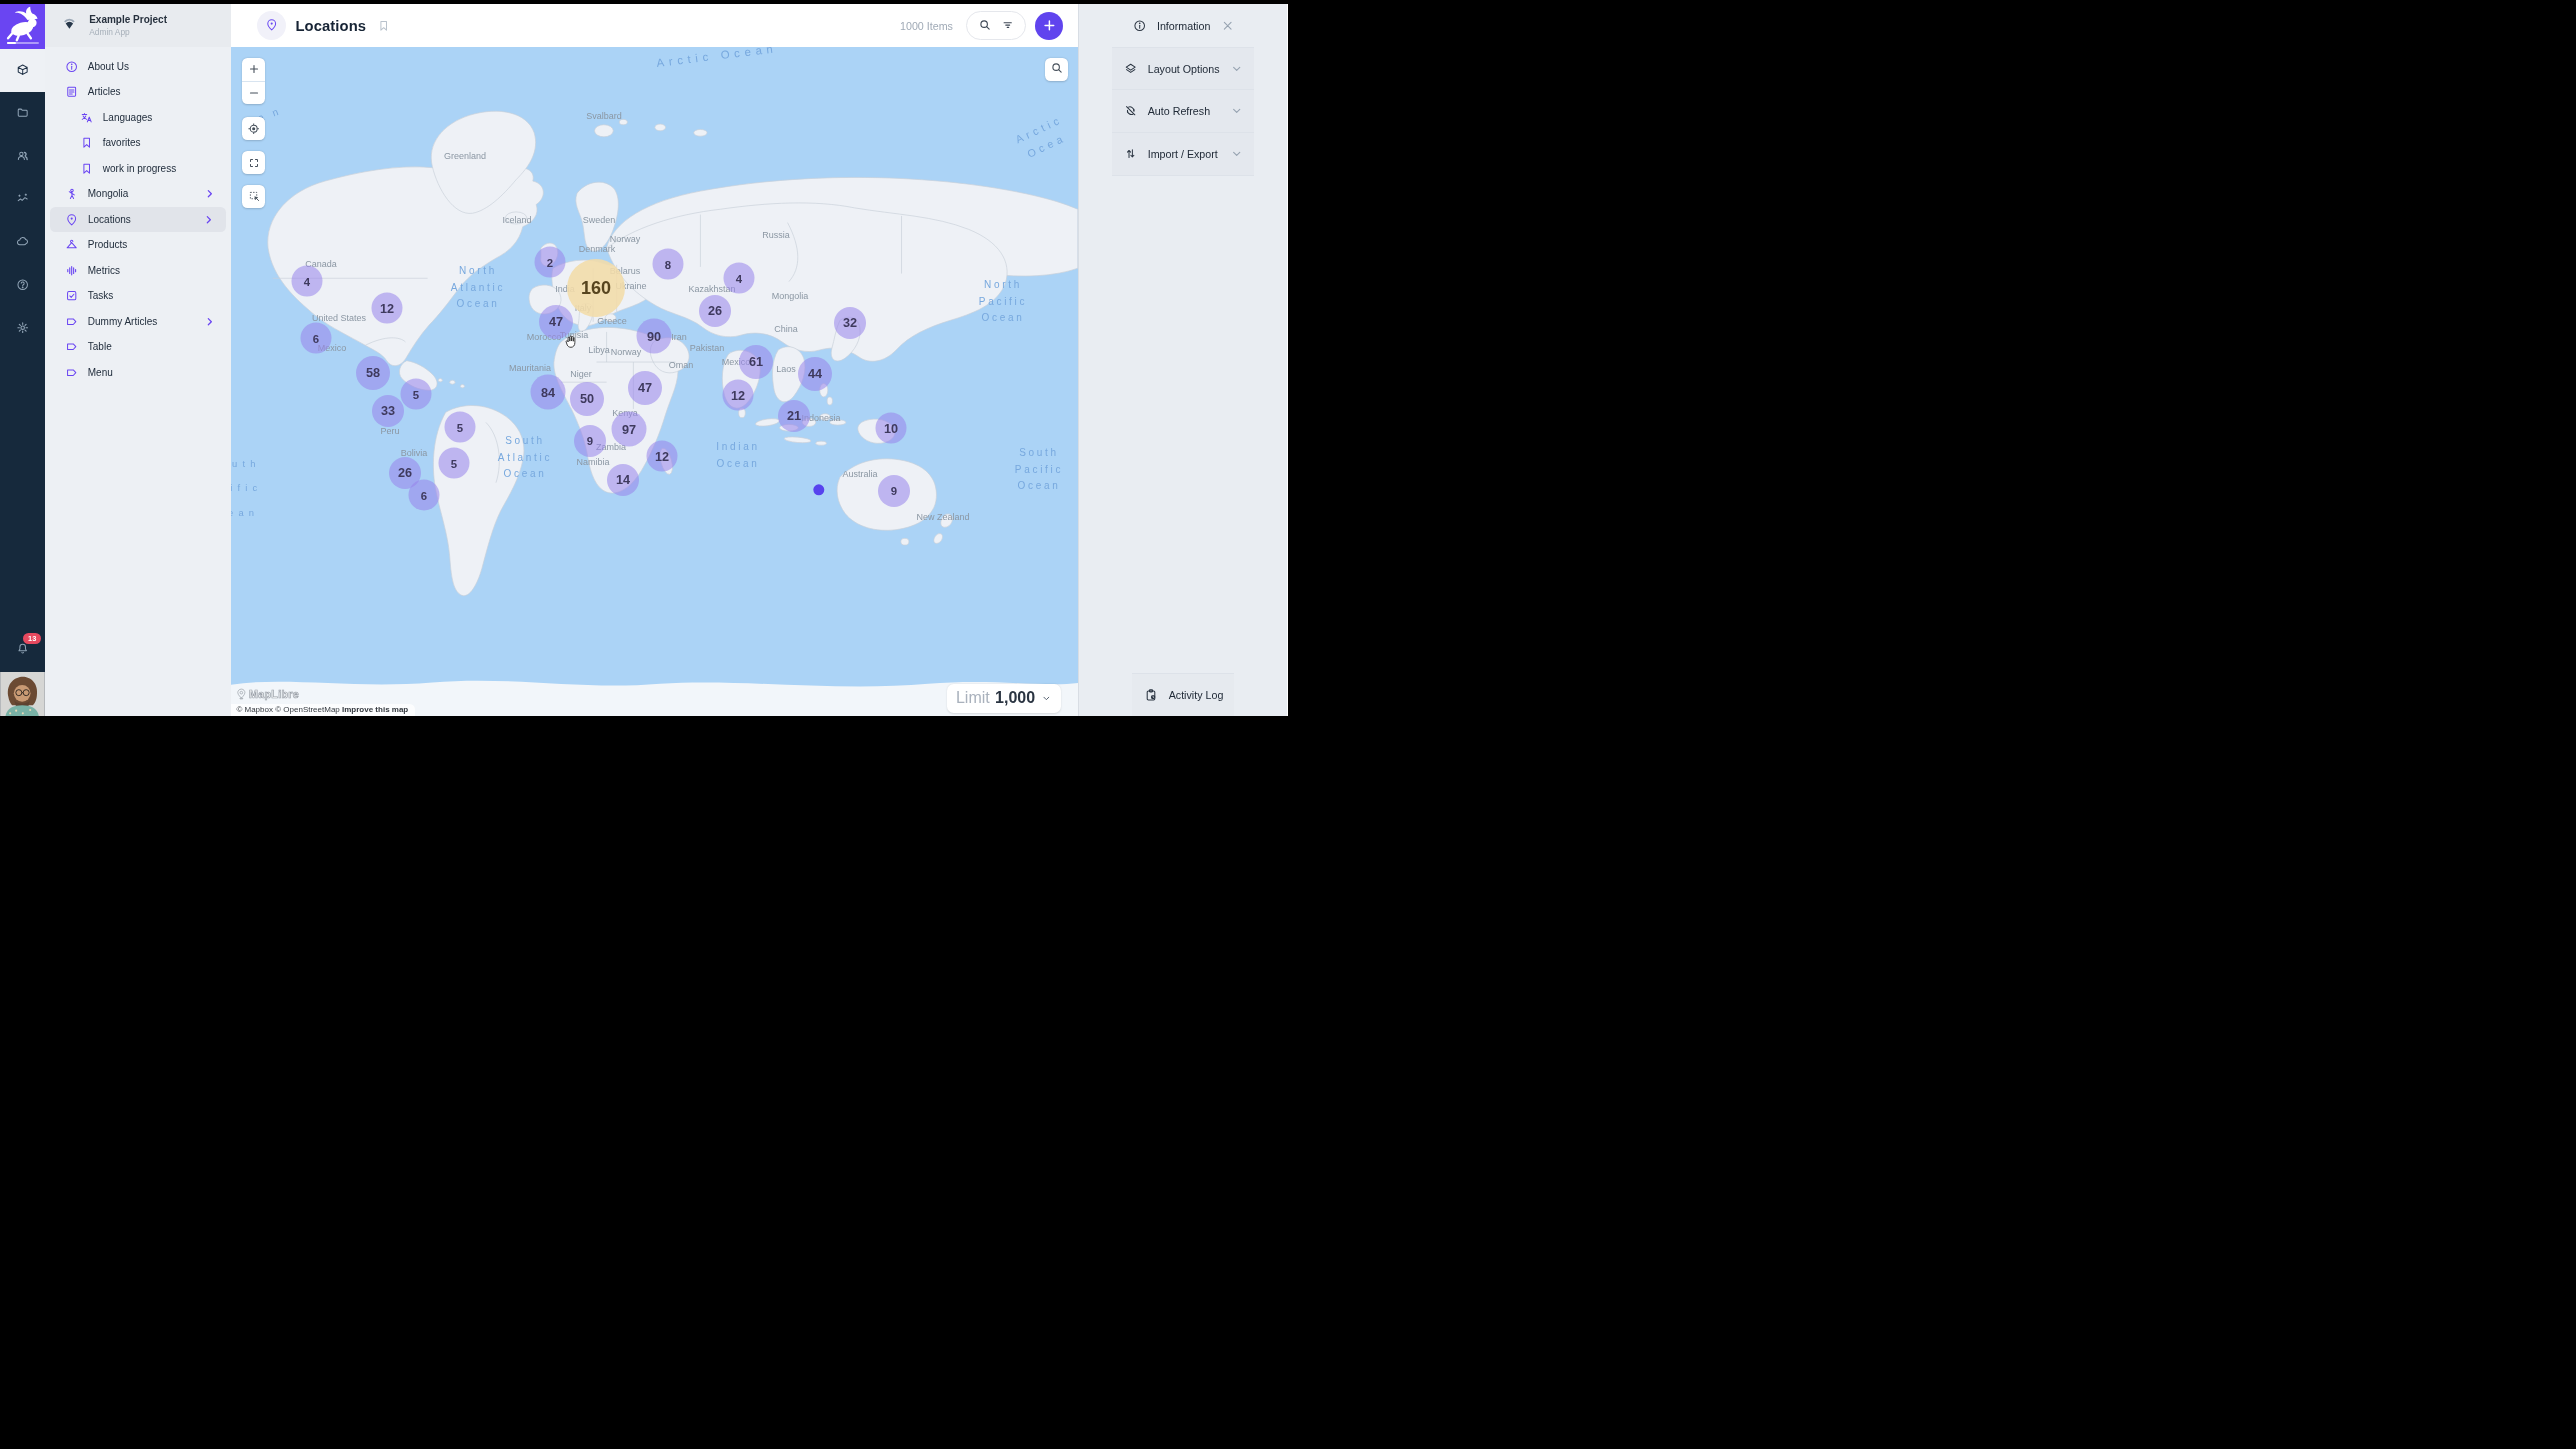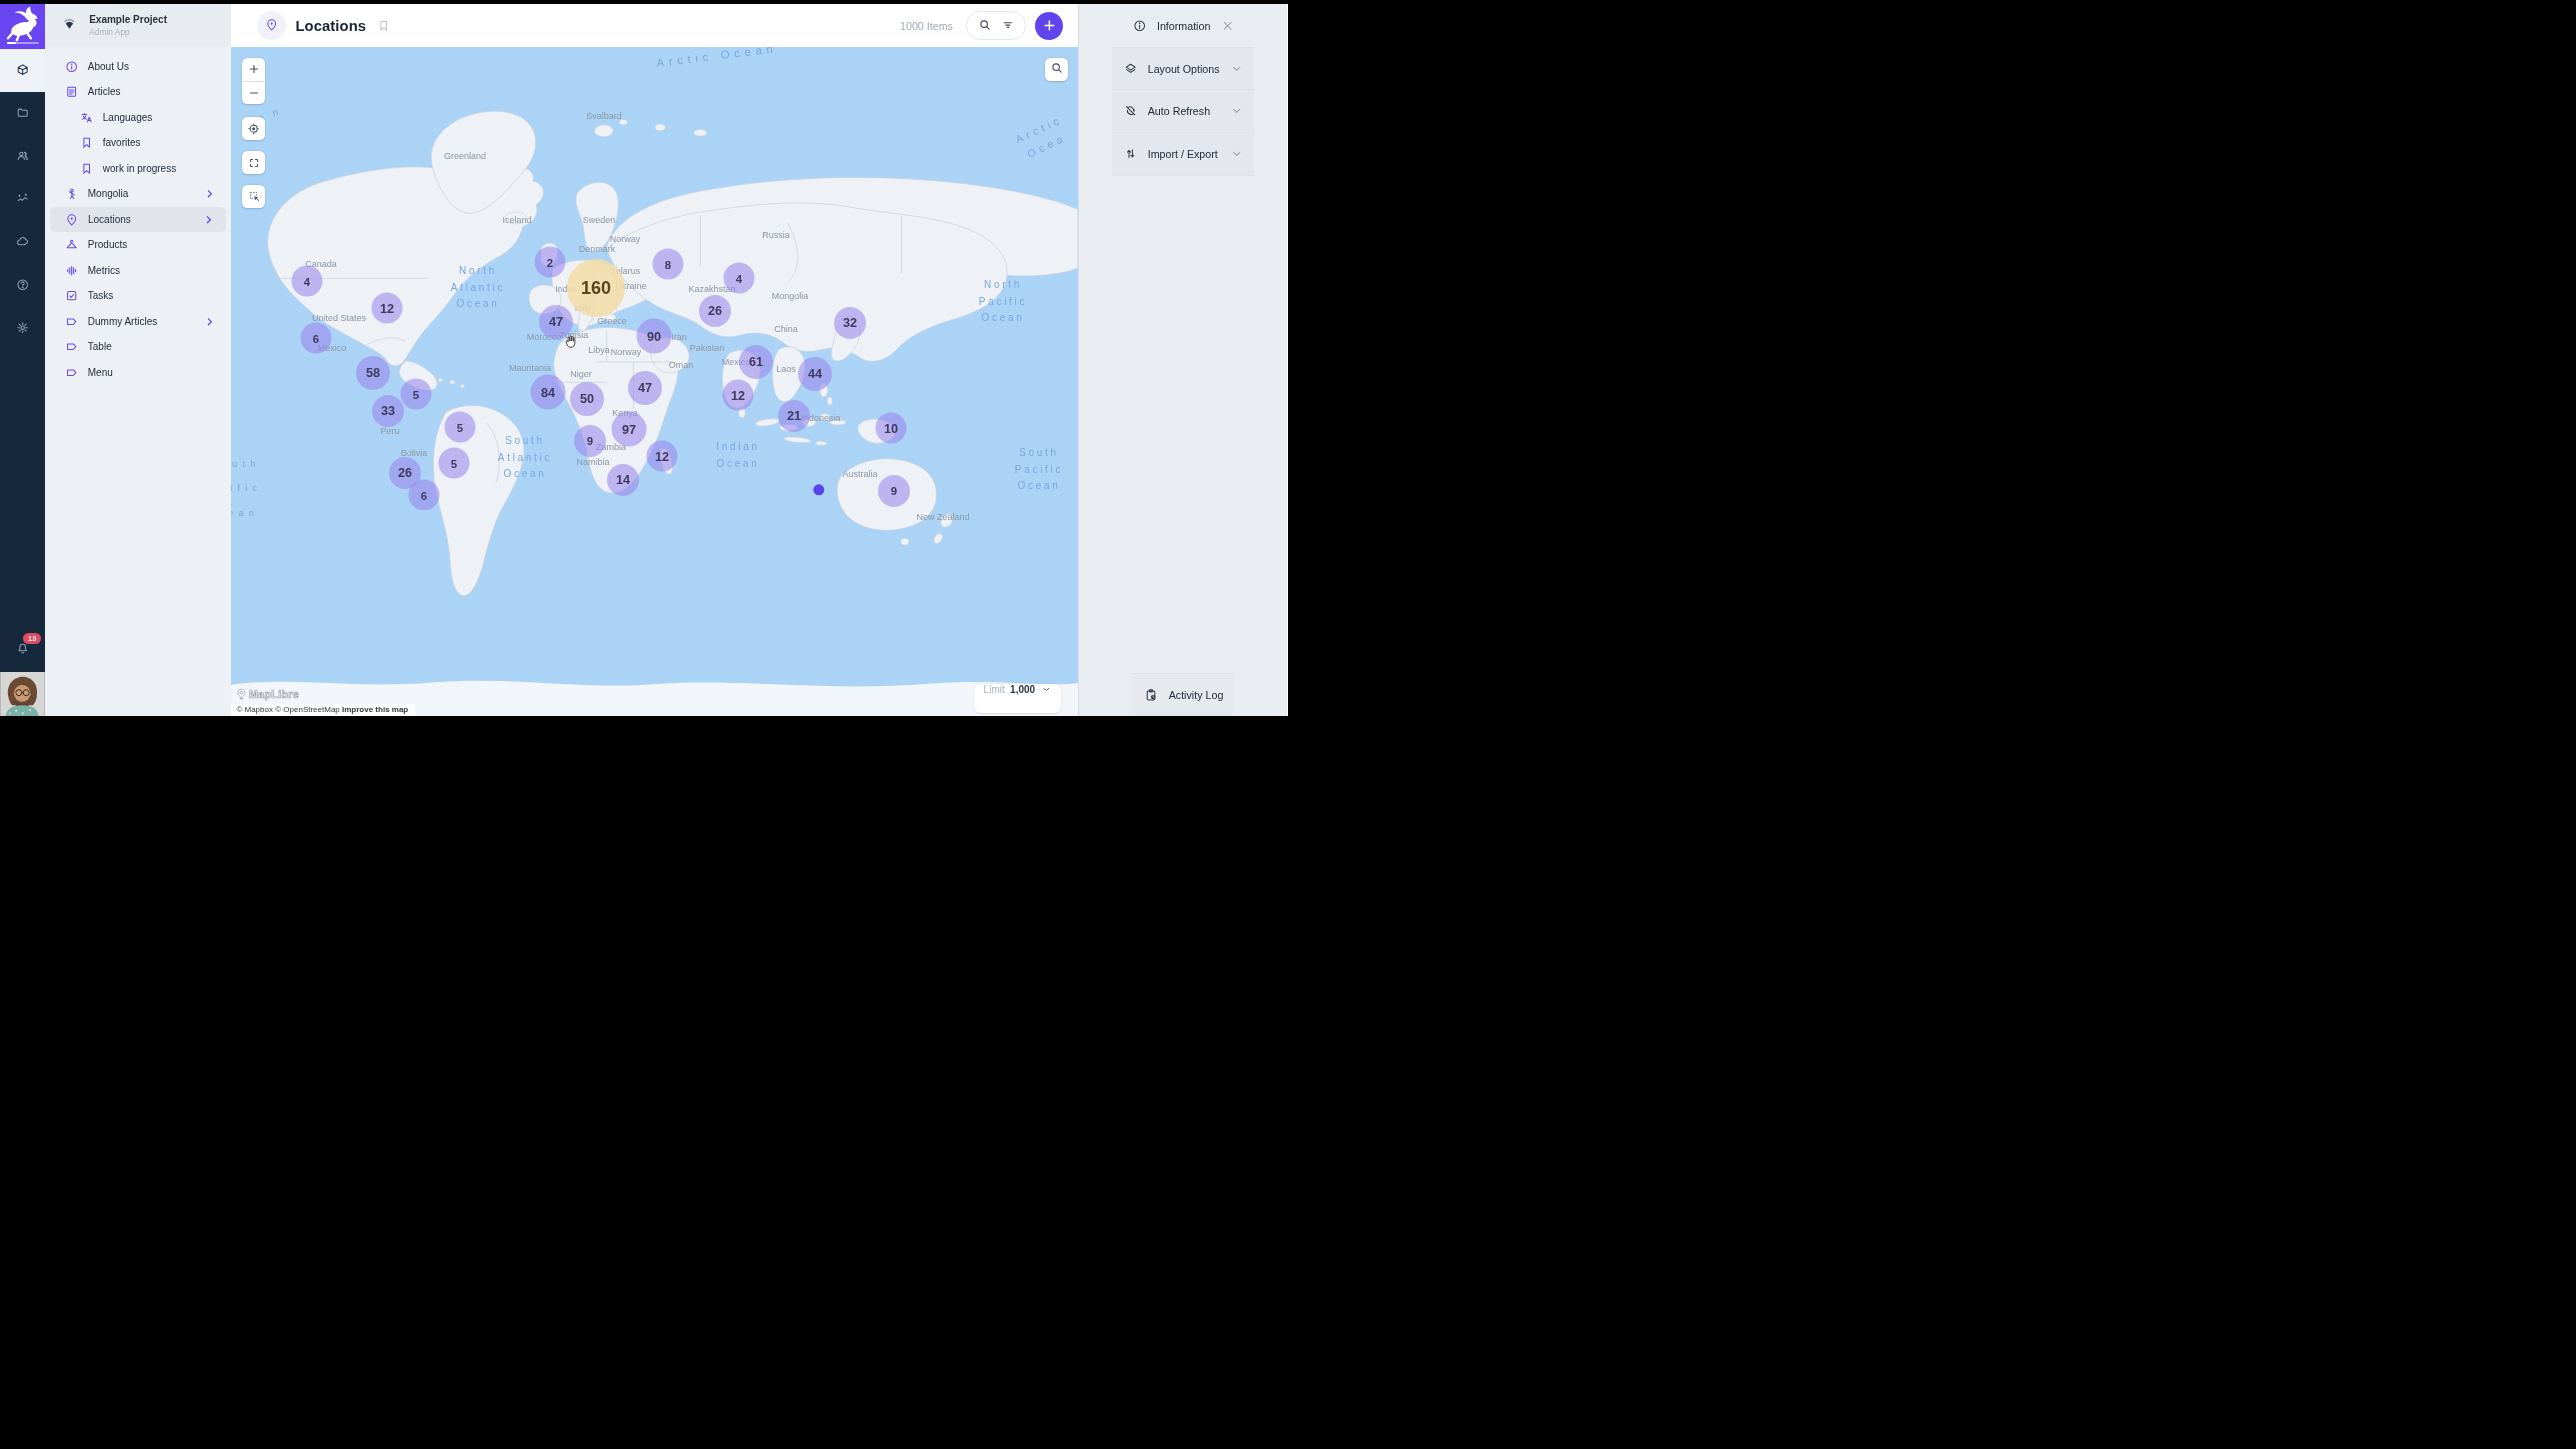--- a/index.html
+++ b/index.html
@@ -63,21 +63,21 @@
   .map-ctl .half{height:23px;display:flex;align-items:center;justify-content:center;width:100%;}
   .map-ctl .half + .half{border-top:0.7px solid #d8e4f0;}
   #ctl-search{position:absolute;left:auto;right:10px;top:10.7px;width:23px;height:23px;border-radius:5.4px;background:#fff;
     box-shadow:0 0.7px 2px rgba(0,0,0,.18);display:flex;align-items:center;justify-content:center;color:#454f5a;cursor:pointer;}
   #maplibre{position:absolute;left:5.4px;bottom:16px;display:flex;align-items:center;gap:2px;
     font-size:10.7px;font-weight:bold;color:rgba(255,255,255,.65);-webkit-text-stroke:0.7px #9aa0a8;letter-spacing:0.3px;}
   #attribution{position:absolute;left:0;bottom:0;background:rgba(255,255,255,.78);border-top-right-radius:5.4px;
     padding:1.3px 6.7px 2px 5.4px;font-size:8px;color:#33383e;white-space:nowrap;}
   #attribution b{font-weight:bold;}
   #limit-btn{position:absolute;right:17.4px;bottom:3.4px;background:#fff;border:none;border-radius:6.7px;height:29px;
-    box-shadow:0 0.7px 2px rgba(0,0,0,.12);display:flex;gap:5.4px;padding:0 9.4px;cursor:pointer;font-size:10px;}
+    box-shadow:0 0.7px 2px rgba(0,0,0,.12);display:flex;align-items:center;gap:5.4px;padding:0 9.4px;cursor:pointer;font-size:16px;}
   #limit-btn .lab{color:#a9b1bc;}
   #limit-btn .val{color:#2a3441;font-weight:600;}
   #limit-btn .chev{color:#566170;display:flex;}
   #hand-cursor{position:absolute;pointer-events:none;z-index:50;}
 
   
   #panel{width:209px;background:#e9edf2;border-left:0.7px solid #d8dde4;flex:none;display:flex;flex-direction:column;align-items:center;}
   .panel-row{height:43px;display:flex;align-items:center;padding:0 10.7px 0 12px;gap:10.7px;color:#212b38;font-size:10.7px;flex:none;}
   .panel-row .ic{color:#2a3441;display:flex;flex:none;}
   .panel-row .lbl{flex:1;}

